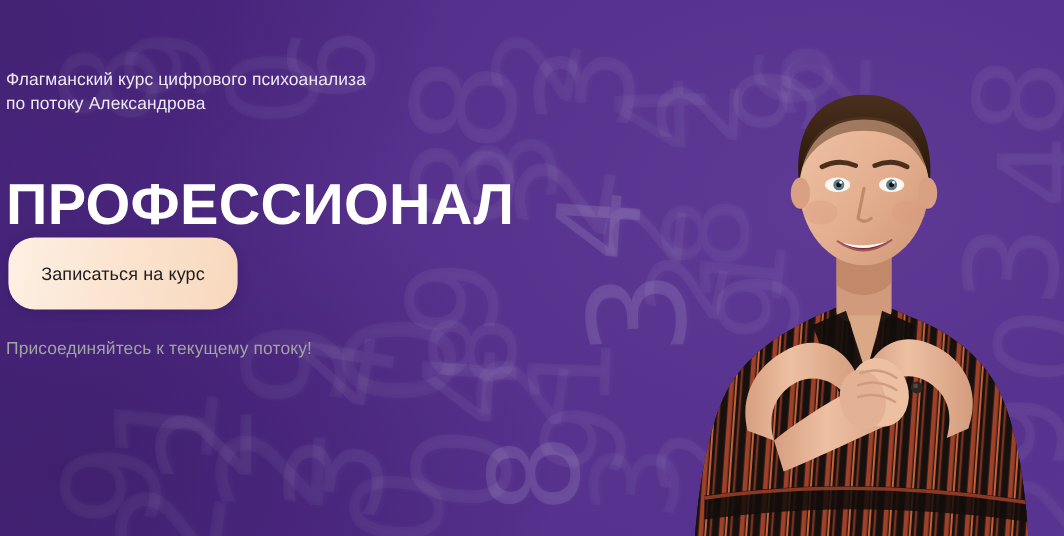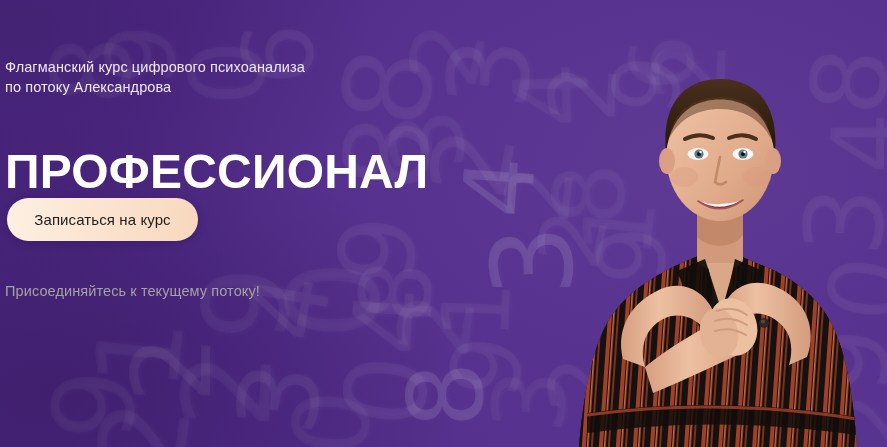--- a/index.html
+++ b/index.html
@@ -90,21 +90,21 @@
     color: #ffffff;
     letter-spacing: 0.2px;
     white-space: nowrap;
   }
 
   .cta-button {
     position: absolute;
     top: 198px;
     left: 2px;
     width: 191px;
-    height: 43px;
+    height: 60px;
     border: none;
     border-radius: 22px;
     background: linear-gradient(100deg, #fdf0e3 0%, #fbe4d0 48%, #f8d8bd 100%);
     color: #1d1d1f;
     font-family: "Liberation Sans", "DejaVu Sans", sans-serif;
     font-size: 15px;
     font-weight: 400;
     letter-spacing: 0.1px;
     cursor: pointer;
     box-shadow: 0 2px 9px rgba(30,10,50,0.22);

